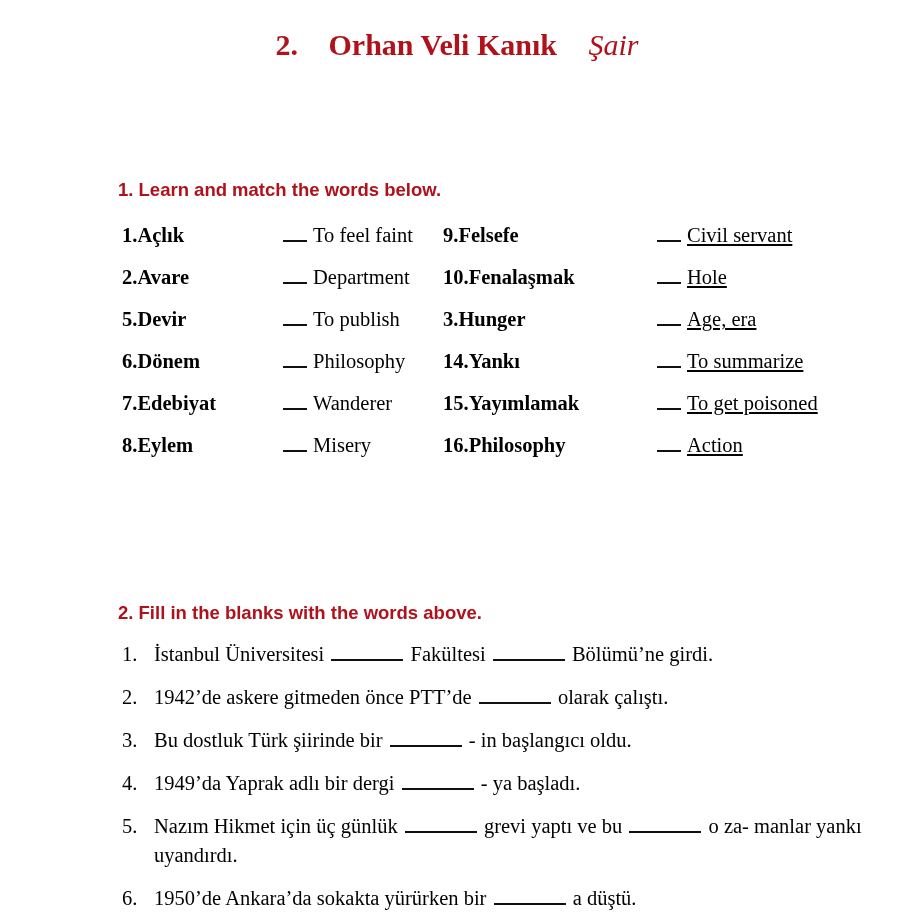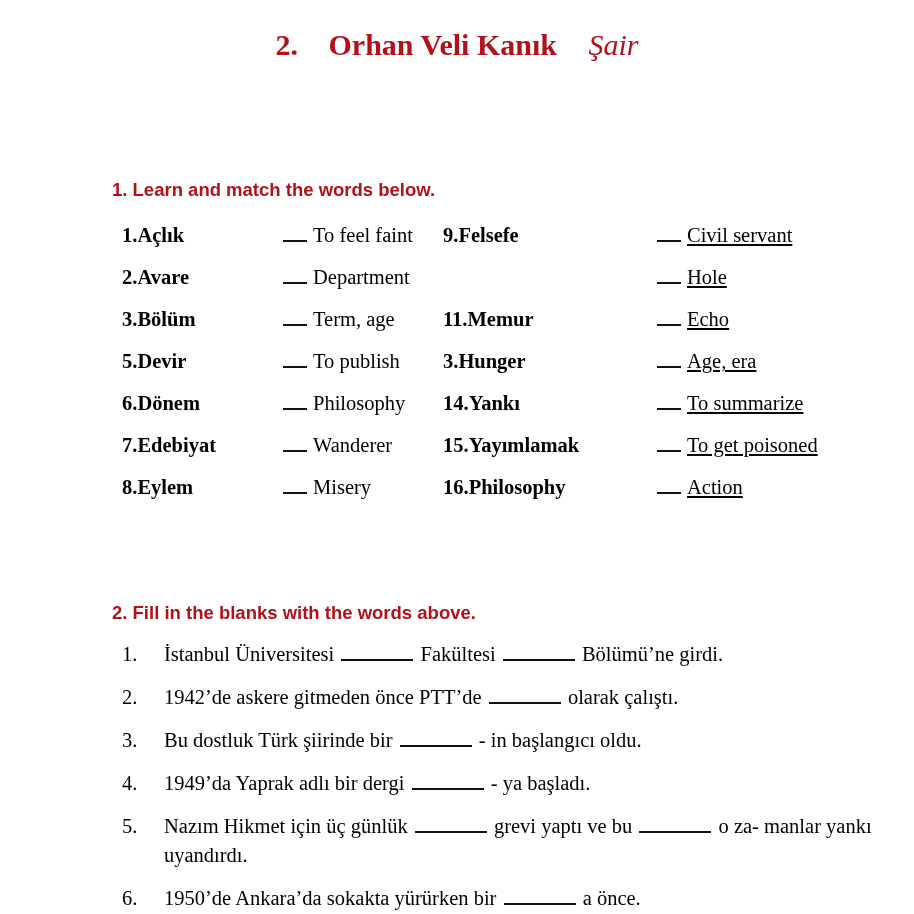--- a/index.html
+++ b/index.html
@@ -42,21 +42,21 @@
   .title-sub {
     font-family: "Liberation Serif", "DejaVu Serif", serif;
     font-style: italic;
     font-weight: normal;
     margin-left: 24px;
   }
 
   
   .section-heading {
     position: absolute;
-    left: 112px;
+    left: 118px;
     color: #B0111A;
     font-family: "Liberation Sans", "DejaVu Sans", sans-serif;
     font-weight: bold;
     font-size: 18.5px;
     line-height: 24px;
     white-space: nowrap;
   }
   #heading-1 { top: 178px; }
   #heading-2 { top: 601px; }
 
@@ -115,21 +115,21 @@
     color: #000000;
   }
   .fill-num {
     position: absolute;
     left: 0;
     top: 0;
     width: 30px;
   }
   .fill-text {
     display: block;
-    margin-left: 42px;
+    margin-left: 32px;
   }
   .blank-long {
     display: inline-block;
     width: 72px;
     border-bottom: 2px solid #111111;
     height: 14px;
     vertical-align: baseline;
     margin: 0 2px;
   }
 </style>
@@ -149,27 +149,22 @@
   <div class="match-area" id="match-area">
       <div class="match-row">
         <div class="match-cell cell-word-left"><span class="word num wide">1.</span><span class="word">Açlık</span></div>
         <div class="match-cell cell-def-left"><span class="blank-short"></span><span class="definition">To feel faint</span></div>
         <div class="match-cell cell-word-right"><span class="word num wide">9.</span><span class="word">Felsefe</span></div>
         <div class="match-cell cell-def-right"><span class="blank-short"></span><span class="definition">Civil servant</span></div>
       </div>
       <div class="match-row">
         <div class="match-cell cell-word-left"><span class="word num wide">2.</span><span class="word">Avare</span></div>
         <div class="match-cell cell-def-left"><span class="blank-short"></span><span class="definition">Department</span></div>
+        <div class="match-cell cell-word-right"><span class="word num tight">10.</span><span class="word">Fenalaşmak</span></div>
         <div class="match-cell cell-def-right"><span class="blank-short"></span><span class="definition">Hole</span></div>
-      </div>
-      <div class="match-row">
-        <div class="match-cell cell-word-left"><span class="word num wide">3.</span><span class="word">Bölüm</span></div>
-        <div class="match-cell cell-def-left"><span class="blank-short"></span><span class="definition">Term, age</span></div>
-        <div class="match-cell cell-word-right"><span class="word num tight">11.</span><span class="word">Memur</span></div>
-        <div class="match-cell cell-def-right"><span class="blank-short"></span><span class="definition">Echo</span></div>
       </div>
       <div class="match-row">
         <div class="match-cell cell-word-left"><span class="word num wide">5.</span><span class="word">Devir</span></div>
         <div class="match-cell cell-def-left"><span class="blank-short"></span><span class="definition">To publish</span></div>
         <div class="match-cell cell-word-right"><span class="word num tight">3.</span><span class="word">Hunger</span></div>
         <div class="match-cell cell-def-right"><span class="blank-short"></span><span class="definition">Age, era</span></div>
       </div>
       <div class="match-row">
         <div class="match-cell cell-word-left"><span class="word num wide">6.</span><span class="word">Dönem</span></div>
         <div class="match-cell cell-def-left"><span class="blank-short"></span><span class="definition">Philosophy</span></div>
@@ -208,17 +203,17 @@
       <div class="fill-row">
         <span class="fill-num">4.</span>
         <span class="fill-text"><span>1949’da Yaprak adlı bir dergi </span><span class="blank-long"></span> <span>- ya başladı. </span></span>
       </div>
       <div class="fill-row">
         <span class="fill-num">5.</span>
         <span class="fill-text"><span>Nazım Hikmet için üç günlük </span><span class="blank-long"></span> <span>grevi yaptı ve bu </span><span class="blank-long"></span> <span>o za- </span><span>manlar yankı uyandırdı. </span></span>
       </div>
       <div class="fill-row" style="white-space: nowrap;">
         <span class="fill-num">6.</span>
-        <span class="fill-text"><span>1950’de Ankara’da sokakta yürürken bir </span><span class="blank-long"></span> <span>a önce. </span></span>
+        <span class="fill-text"><span>1950’de Ankara’da sokakta yürürken bir </span><span class="blank-long"></span> <span>a düştü. </span></span>
       </div>
     </div>
 
 </div>
 
 </body></html>

